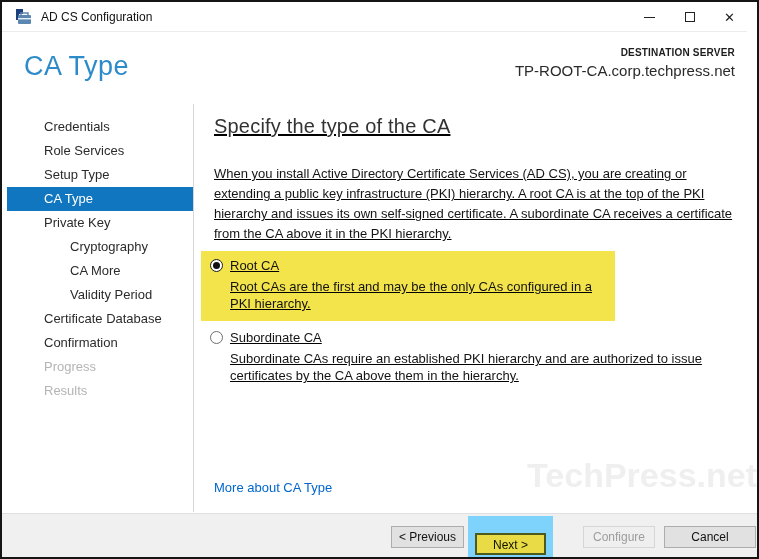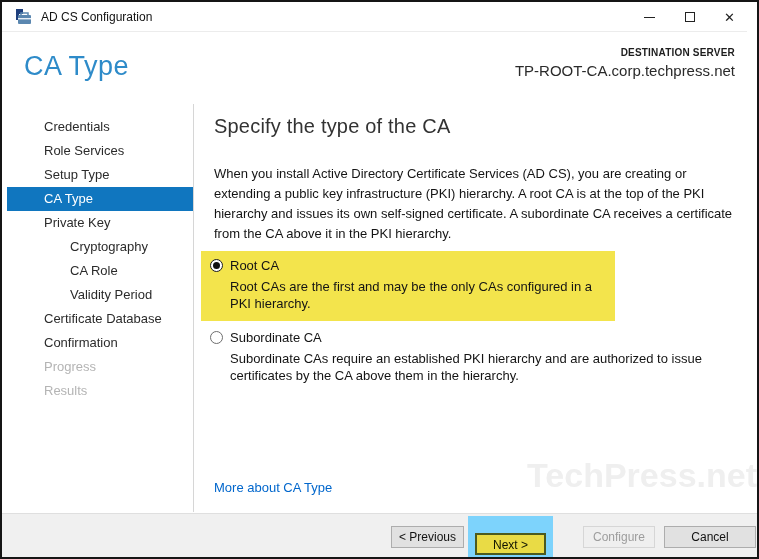--- a/index.html
+++ b/index.html
@@ -44,21 +44,21 @@
   }
   .side-item.sub { padding-left:63px; }
   .side-item.dis { color:#b4b4b4; cursor:default; }
   .side-item.sel { background:#1076BF; color:#fff; }
   
   .content { position:absolute; top:102px; left:193px; right:0; bottom:45px; background:#fff; }
   .watermark {
     position:absolute; right:0px; top:352px; font-size:34px; font-weight:bold;
     color:#efefef; white-space:nowrap; letter-spacing:0px; z-index:0;
   }
-  .content-inner { position:relative; z-index:1; padding:11px 0 0 19px; }
+  .content-inner { position:relative; z-index:1; padding:11px 0 0 19px;text-decoration:underline; }
   .content-heading { font-size:20px; font-weight:300; color:#333; letter-spacing:0.2px; }
   .intro {
     margin-top:26px; font-size:13px; line-height:20px; color:#141414; max-width:532px;
   }
   .option-block { margin-top:7px; padding:7px 10px 9px 9px; margin-left:-13px; }
   .option-block.hl { background:#F3E44C; width:414px; }
   .option-row { display:flex; align-items:center; cursor:pointer; }
   .radio {
     width:13px; height:13px; border-radius:50%; background:#fff;
     border:1px solid #6e6e6e; flex:0 0 auto; position:relative;
@@ -131,21 +131,21 @@
     </div>
   </div>
 
   <div class="sidebar">
     <div class="side-item">Credentials</div>
     <div class="side-item">Role Services</div>
     <div class="side-item">Setup Type</div>
     <div class="side-item sel">CA Type</div>
     <div class="side-item">Private Key</div>
     <div class="side-item sub">Cryptography</div>
-    <div class="side-item sub">CA Role</div>
+    <div class="side-item sub">CA More</div>
     <div class="side-item sub">Validity Period</div>
     <div class="side-item">Certificate Database</div>
     <div class="side-item">Confirmation</div>
     <div class="side-item dis">Progress</div>
     <div class="side-item dis">Results</div>
   </div>
 
   <div class="content">
     <div class="watermark">TechPress.net</div>
     <div class="content-inner">

